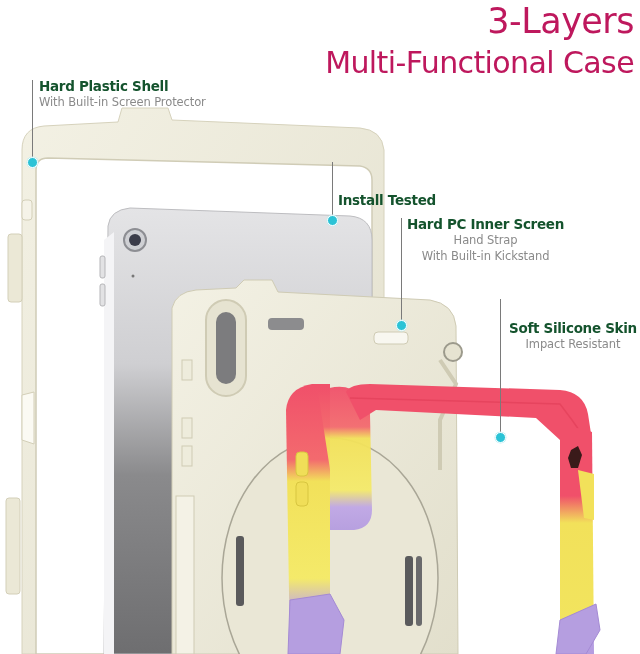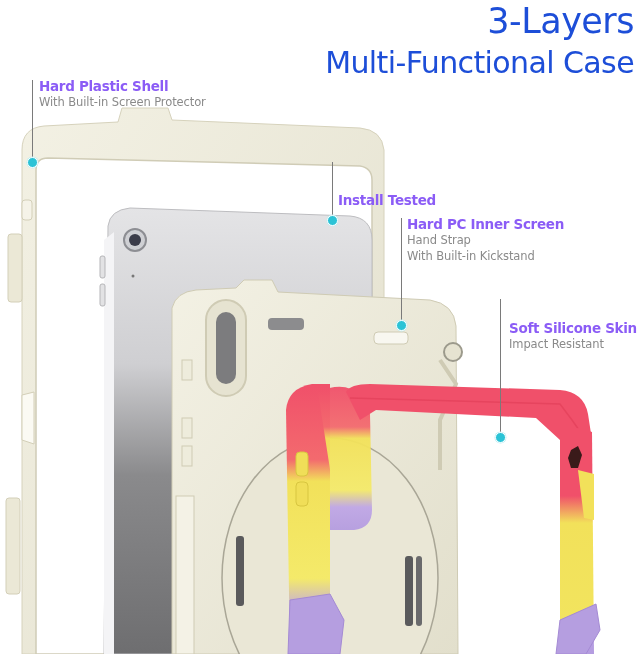--- a/index.html
+++ b/index.html
@@ -1,23 +1,23 @@
 <!DOCTYPE html>
 <html><head>
 <meta charset="utf-8">
 <style>
   html, body { margin:0; padding:0; }
   body { width:640px; height:654px; background:#ffffff; position:relative; overflow:hidden; font-family:"DejaVu Sans", sans-serif; }
   .art { position:absolute; left:0; top:0; width:640px; height:654px; }
-  .headline { position:absolute; right:6px; top:0; text-align:right; color:#1d4ed8; font-family:"DejaVu Sans", sans-serif; font-weight:normal; line-height:42px; }
+  .headline { position:absolute; right:6px; top:0; text-align:right; color:#be185d; font-family:"DejaVu Sans", sans-serif; font-weight:normal; line-height:42px; }
   .headline .l1 { font-size:35px; letter-spacing:-0.5px; }
   .headline .l2 { font-size:30px; letter-spacing:-0.6px; }
   .callout { position:absolute; }
-  .callout .title { font-family:"DejaVu Sans", sans-serif; font-weight:bold; font-size:13.5px; color:#8b5cf6; white-space:nowrap; letter-spacing:-0.3px; }
-  .callout .sub { font-family:"DejaVu Sans", sans-serif; font-size:11.5px; color:#8a8a8a; white-space:nowrap; line-height:16px; letter-spacing:-0.1px; }
+  .callout .title { font-family:"DejaVu Sans", sans-serif; font-weight:bold; font-size:13.5px; color:#14532d; white-space:nowrap; letter-spacing:-0.3px; }
+  .callout .sub { font-family:"DejaVu Sans", sans-serif; font-size:11.5px; color:#8a8a8a; white-space:nowrap; line-height:16px; letter-spacing:-0.1px;text-align:center; }
   .vline { position:absolute; width:1px; background:#7a7a7a; }
   .dot { position:absolute; width:9px; height:9px; border-radius:50%; background:#2bc3d6; border:1.5px solid #ffffff; box-shadow:0 0 0 0.5px #bfeef3; }
 </style>
 </head>
 <body>
 
 <svg class="art" viewBox="0 0 640 654" xmlns="http://www.w3.org/2000/svg">
   <defs>
     <linearGradient id="tabletGrad" x1="0" y1="0" x2="0" y2="1">
       <stop offset="0" stop-color="#e4e4e6"></stop>

